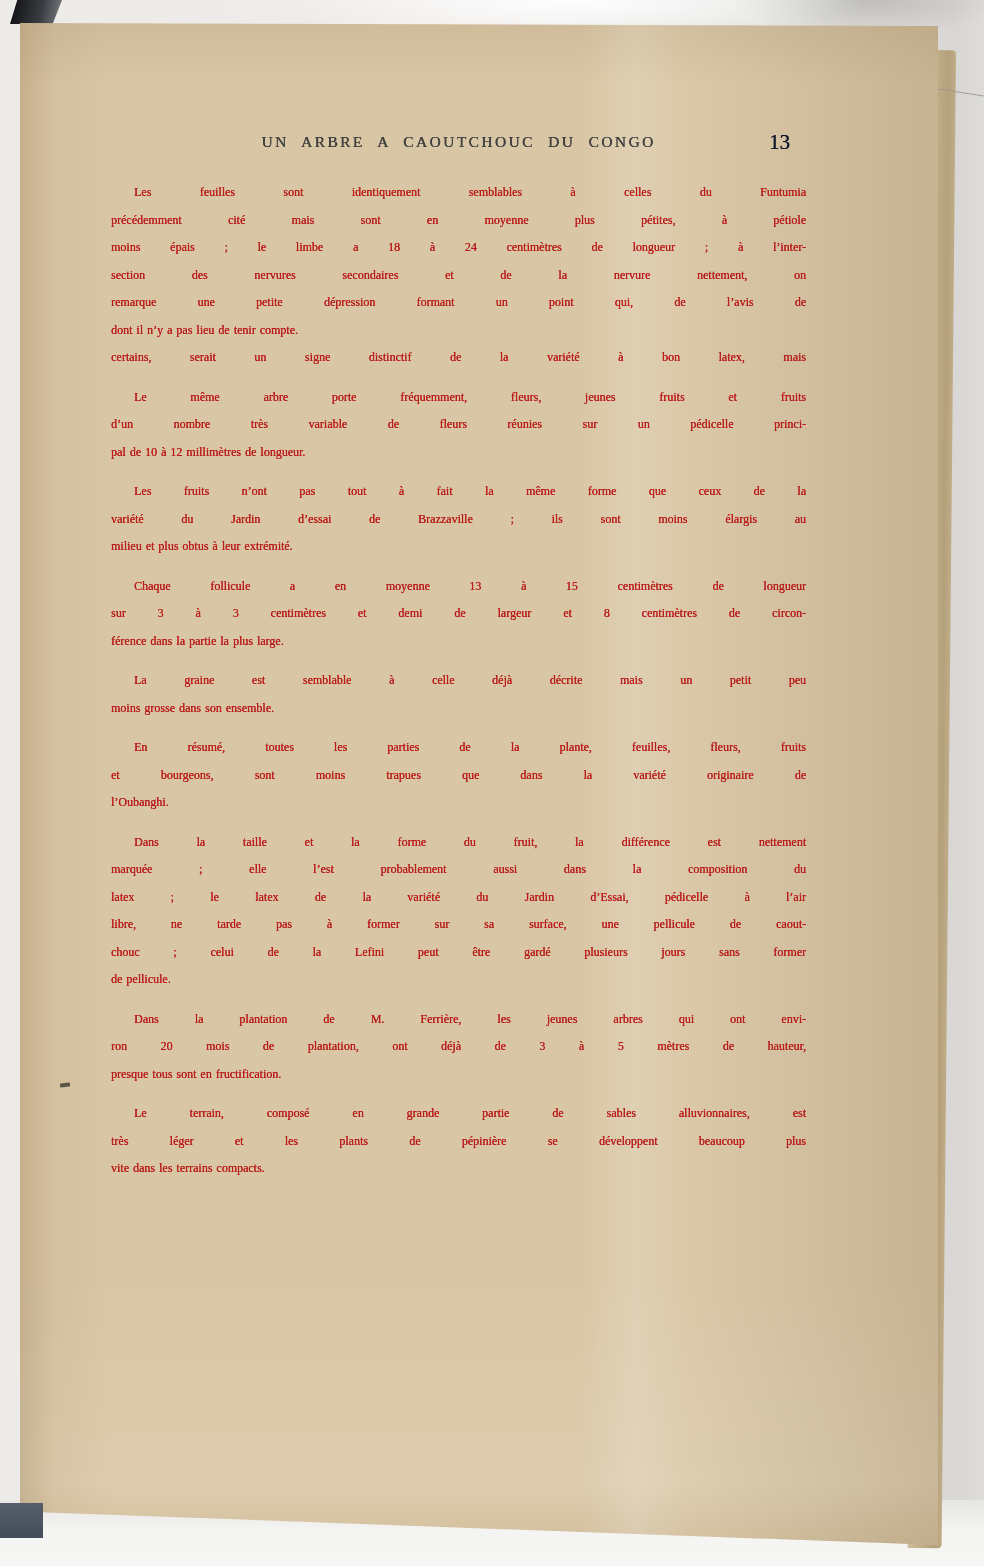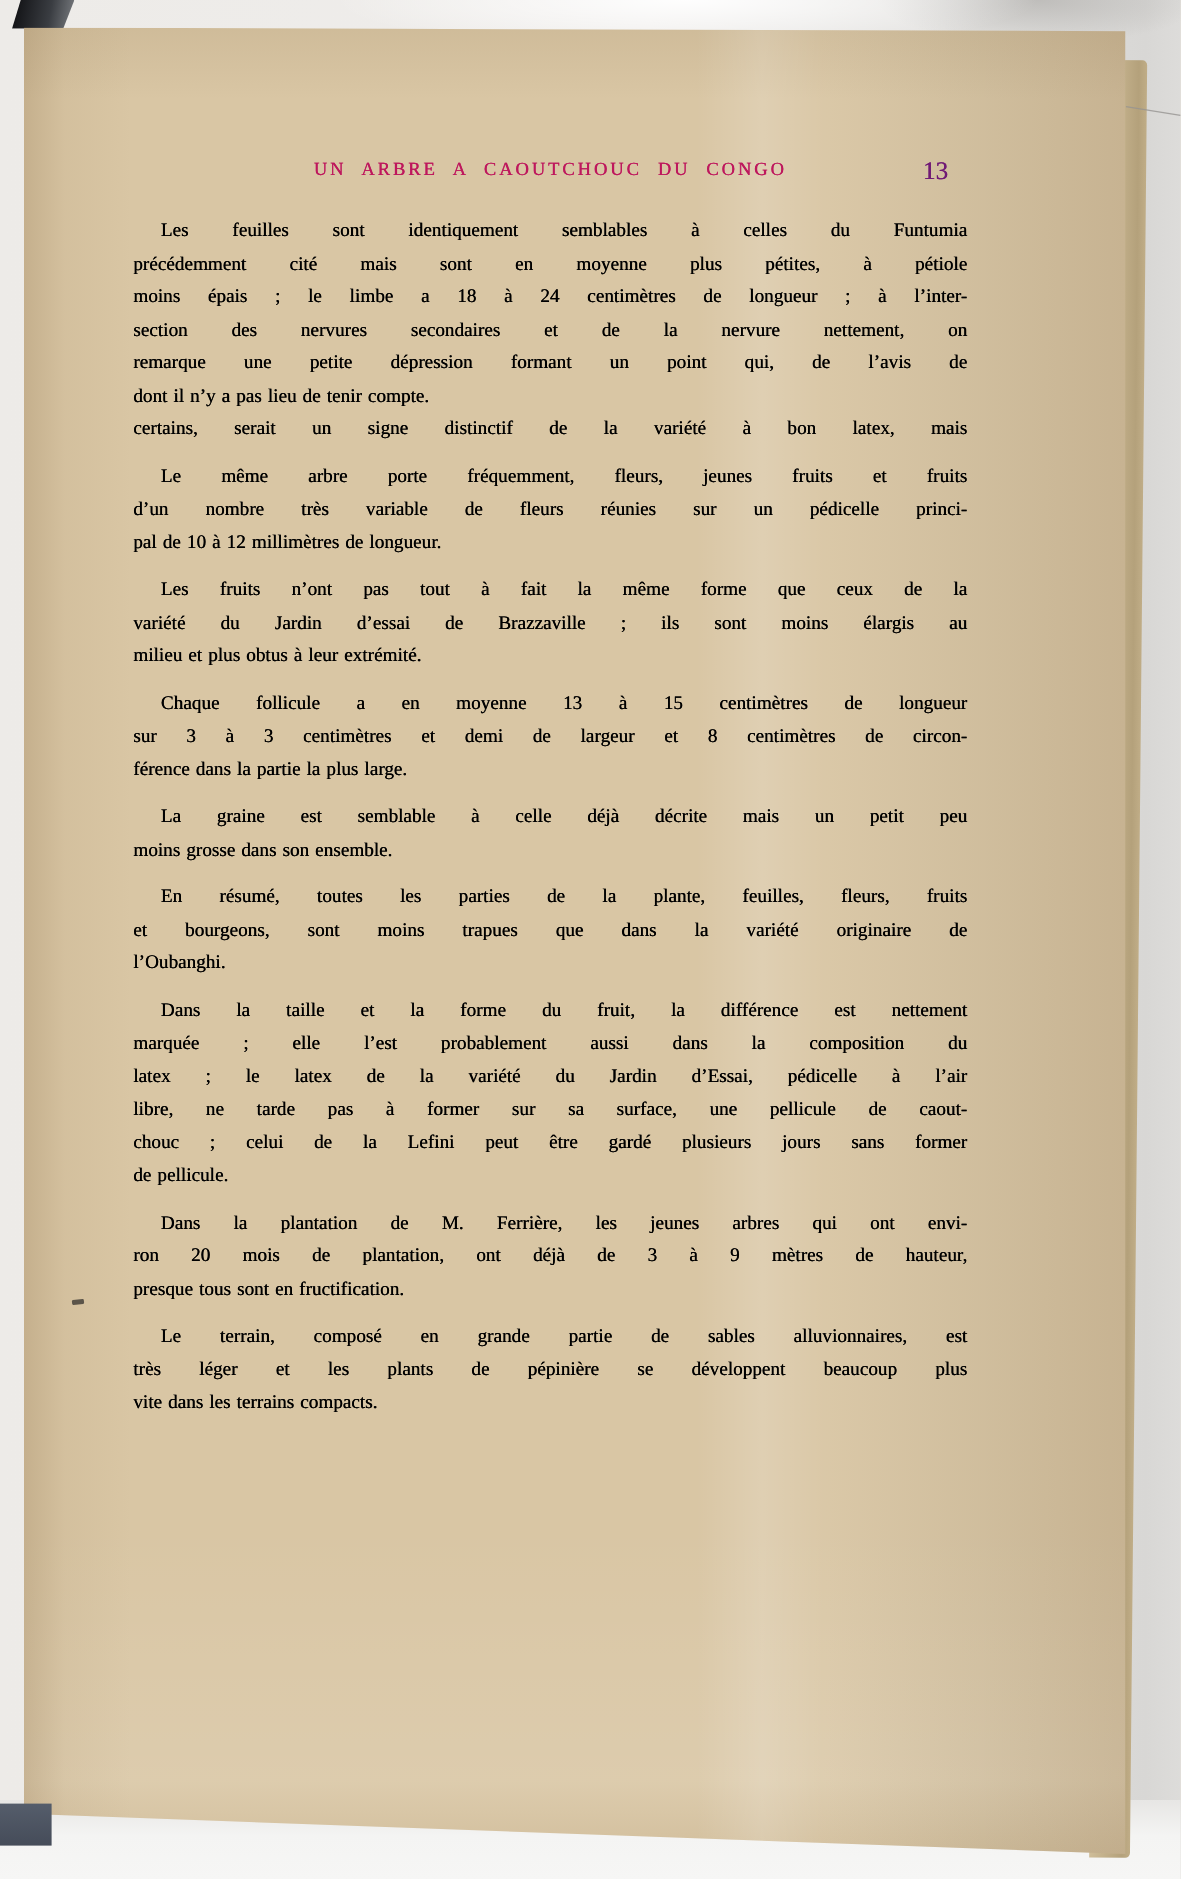--- a/index.html
+++ b/index.html
@@ -55,30 +55,30 @@
       linear-gradient(180deg, rgba(120,95,60,0.10) 0, rgba(0,0,0,0) 60px,
         rgba(0,0,0,0) 82%, rgba(255,255,255,0.10) 96%, rgba(130,105,70,0.08) 100%);
   }
   
   .running-header{
     position:absolute;left:91px;top:110px;width:695px;height:26px;z-index:4;
   }
   .running-title{
     display:block;text-align:center;
     font-size:15.5px;letter-spacing:2.4px;word-spacing:7px;
-    color:#be185d;text-shadow:0.3px 0 0 currentColor;
+    color:#404040;text-shadow:0.3px 0 0 currentColor;
   }
   .page-number{
     position:absolute;right:16px;top:-3px;
-    font-size:21px;color:#701a75;text-shadow:0.3px 0 0 currentColor;
+    font-size:21px;color:#0f172a;text-shadow:0.3px 0 0 currentColor;
   }
   
   .text-block{
     position:absolute;left:91px;top:156px;width:695px;z-index:4;
-    font-size:16px;line-height:27.5px;color:#000000;
+    font-size:12px;line-height:27.5px;color:#b91c1c;
     word-spacing:1px;text-shadow:0.25px 0 0 currentColor;
   }
   .para{margin:0 0 12px 0;}
   .line{text-align:justify;text-align-last:justify;}
   .line.first{text-indent:23px;}
   .line.last{text-align-last:left;}
   
   .margin-mark{
     position:absolute;left:40px;top:1060px;width:10px;height:4px;z-index:4;
     background:#45413a;border-radius:1px;transform:rotate(-6deg);opacity:0.85;
@@ -143,21 +143,21 @@
         <div class="para">
           <div class="line first">Dans la taille et la forme du fruit, la différence est nettement</div>
           <div class="line">marquée ; elle l’est probablement aussi dans la composition du</div>
           <div class="line">latex ; le latex de la variété du Jardin d’Essai, pédicelle à l’air</div>
           <div class="line">libre, ne tarde pas à former sur sa surface, une pellicule de caout-</div>
           <div class="line">chouc ; celui de la Lefini peut être gardé plusieurs jours sans former</div>
           <div class="line last">de pellicule.</div>
         </div>
         <div class="para">
           <div class="line first">Dans la plantation de M. Ferrière, les jeunes arbres qui ont envi-</div>
-          <div class="line">ron 20 mois de plantation, ont déjà de 3 à 9 mètres de hauteur,</div>
+          <div class="line">ron 20 mois de plantation, ont déjà de 3 à 5 mètres de hauteur,</div>
           <div class="line last">presque tous sont en fructification.</div>
         </div>
         <div class="para">
           <div class="line first">Le terrain, composé en grande partie de sables alluvionnaires, est</div>
           <div class="line">très léger et les plants de pépinière se développent beaucoup plus</div>
           <div class="line last">vite dans les terrains compacts.</div>
         </div>
       </div>
 
     <div class="margin-mark"></div>

